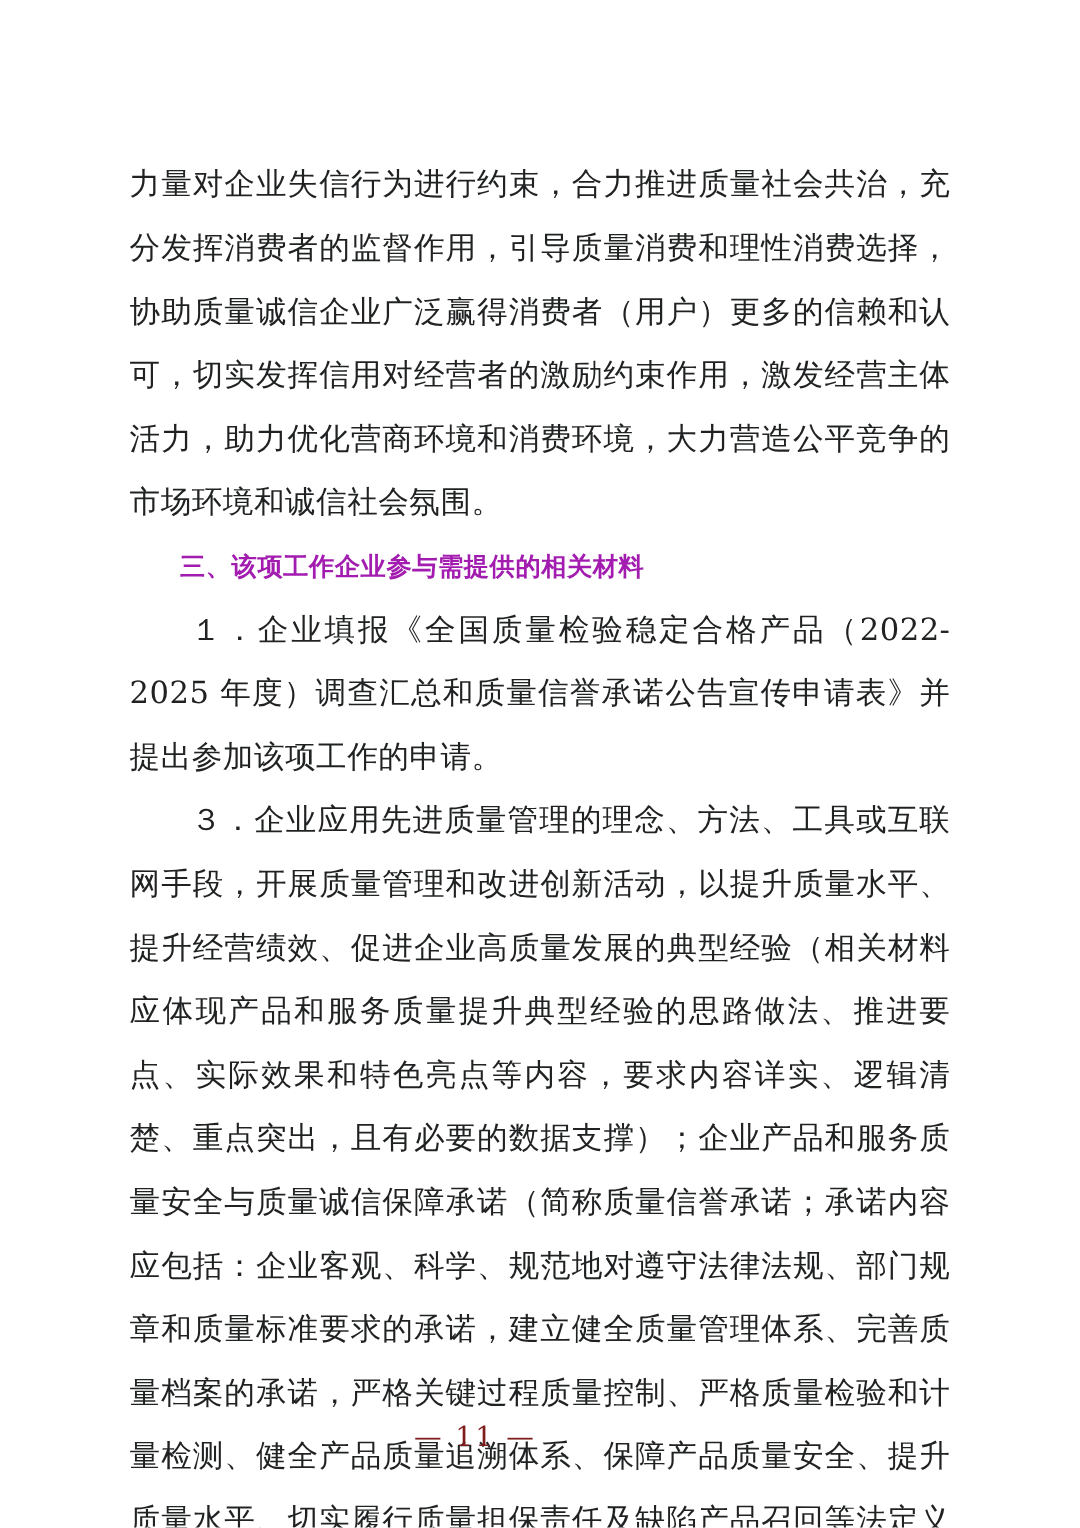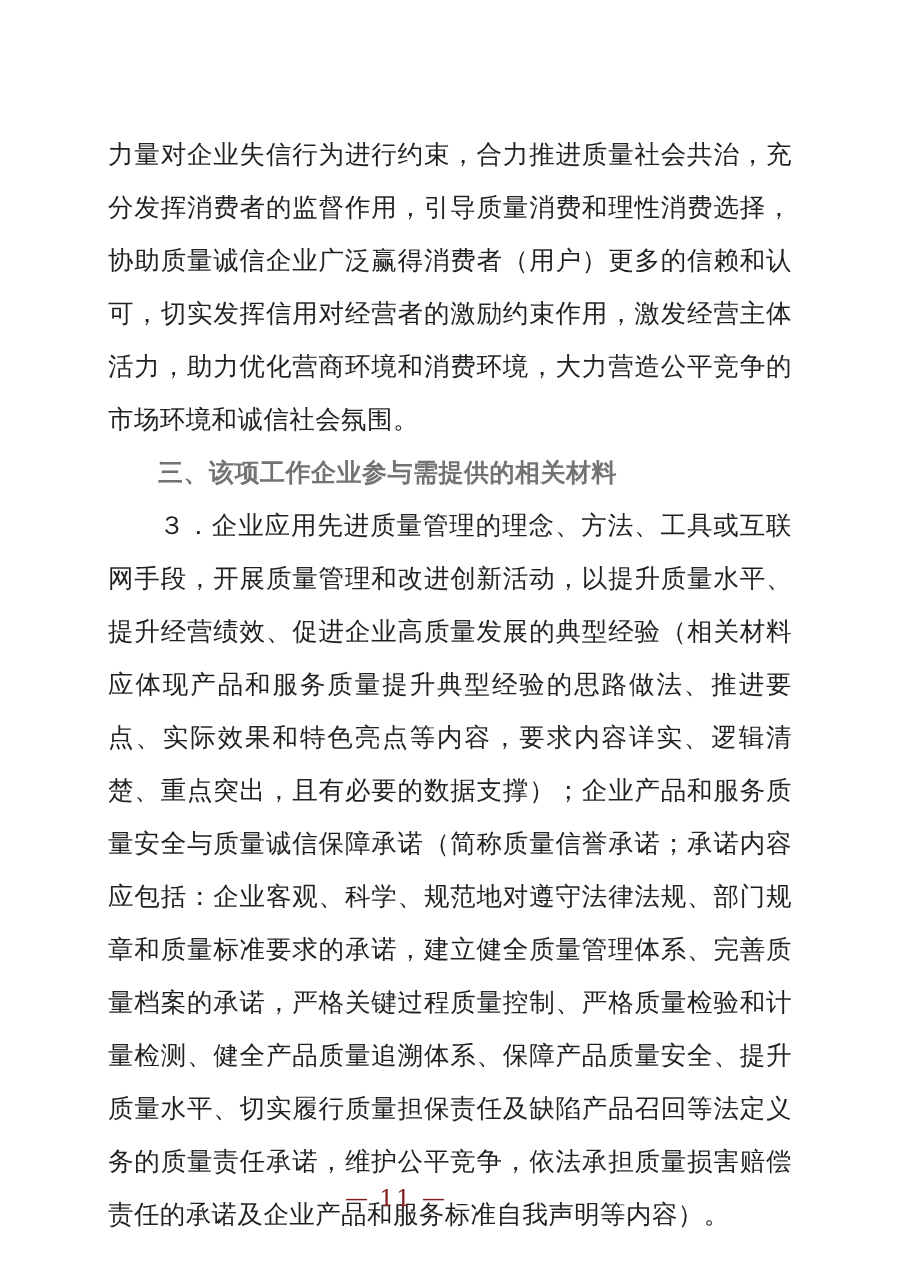--- a/index.html
+++ b/index.html
@@ -35,40 +35,41 @@
     text-indent: 0;
   }
   .para.indent {
     text-indent: 2em;
   }
   .heading {
     margin: 0;
     text-indent: 2em;
     font-weight: bold;
     font-family: "DejaVu Sans", "Liberation Sans", sans-serif;
-    font-size: 25px;
+    font-size: 21px;
     line-height: 53px;
     letter-spacing: 0.5px;
-    color: #737373;
+    color: #a21caf;
   }
   .footer {
     position: absolute;
     left: 0;
     right: 108px;
     bottom: 62px;
     text-align: center;
     font-size: 23px;
     letter-spacing: 2px;
     color: #7f1d1d;
     font-family: "DejaVu Serif", "Liberation Serif", serif;
   }
 </style>
 </head>
 <body>
 
 <div class="page">
   <div class="doc-body">
     <p class="para">力量对企业失信行为进行约束，合力推进质量社会共治，充分发挥消费者的监督作用，引导质量消费和理性消费选择，协助质量诚信企业广泛赢得消费者（用户）更多的信赖和认可，切实发挥信用对经营者的激励约束作用，激发经营主体活力，助力优化营商环境和消费环境，大力营造公平竞争的市场环境和诚信社会氛围。</p>
     <p class="heading">三、该项工作企业参与需提供的相关材料</p>
+    <p class="para indent">１．企业填报《全国质量检验稳定合格产品（2022-2025 年度）调查汇总和质量信誉承诺公告宣传申请表》并提出参加该项工作的申请。</p>
     <p class="para indent">３．企业应用先进质量管理的理念、方法、工具或互联网手段，开展质量管理和改进创新活动，以提升质量水平、提升经营绩效、促进企业高质量发展的典型经验（相关材料应体现产品和服务质量提升典型经验的思路做法、推进要点、实际效果和特色亮点等内容，要求内容详实、逻辑清楚、重点突出，且有必要的数据支撑）；企业产品和服务质量安全与质量诚信保障承诺（简称质量信誉承诺；承诺内容应包括：企业客观、科学、规范地对遵守法律法规、部门规章和质量标准要求的承诺，建立健全质量管理体系、完善质量档案的承诺，严格关键过程质量控制、严格质量检验和计量检测、健全产品质量追溯体系、保障产品质量安全、提升质量水平、切实履行质量担保责任及缺陷产品召回等法定义务的质量责任承诺，维护公平竞争，依法承担质量损害赔偿责任的承诺及企业产品和服务标准自我声明等内容）。</p>
   </div>
   <div class="footer">— 11 —</div>
 </div>
 
 </body></html>

